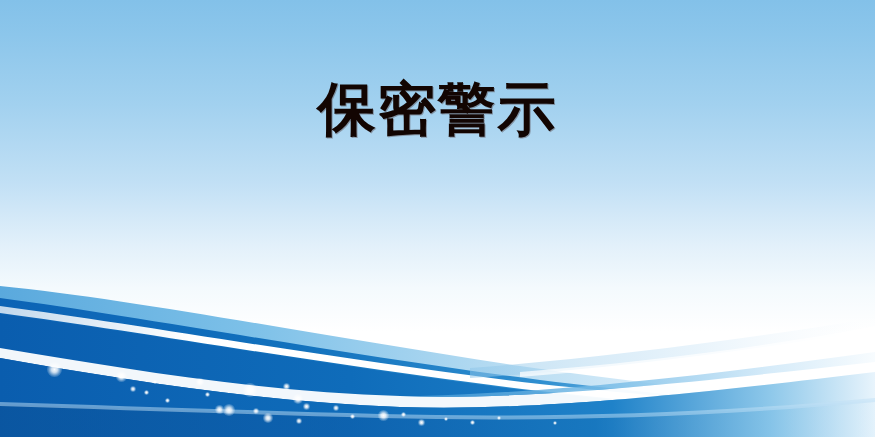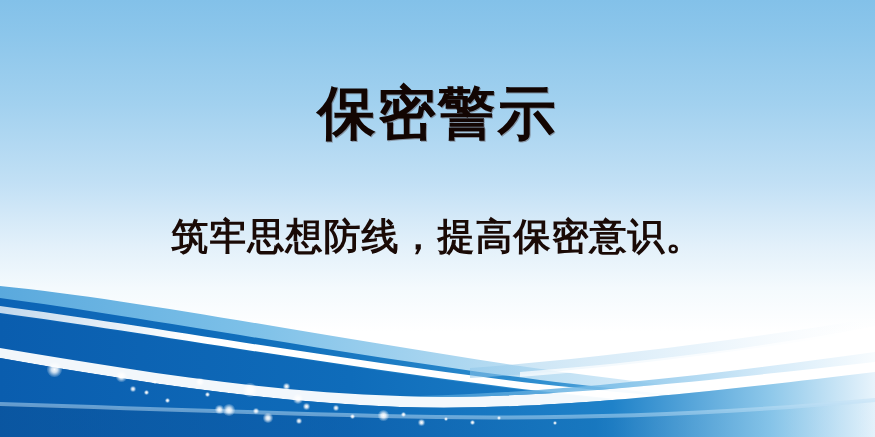--- a/index.html
+++ b/index.html
@@ -5,21 +5,21 @@
   html, body {
     margin: 0;
     padding: 0;
     background: #ffffff;
   }
   #poster {
     position: relative;
     width: 875px;
     height: 437px;
     overflow: hidden;
-    font-family: Liberation Serif, serif;
+    font-family: Liberation Mono, monospace;
     background: #c2410c;
   }
 
   
   .sky {
     position: absolute;
     left: 0; top: 0;
     width: 875px;
     height: 437px;
     background: linear-gradient(to bottom,
@@ -216,16 +216,15 @@
     <span class="dot" style="left:401px; top:412px; width:5px;  height:5px;"></span>
     <span class="dot" style="left:418px; top:419px; width:7px;  height:7px;"></span>
     <span class="dot" style="left:444px; top:417px; width:4px;  height:4px;"></span>
     <span class="dot" style="left:470px; top:420px; width:5px;  height:5px;"></span>
     <span class="dot" style="left:497px; top:416px; width:4px;  height:4px;"></span>
     <span class="dot" style="left:553px; top:421px; width:4px;  height:4px;"></span>
   </div>
 
   <div class="text-layer">
     <div class="poster-title">保密警示</div>
-    <div class="poster-subtitle">筑牢思想防线，提高保密意识。</div>
   </div>
 
 </div>
 
 </body></html>

